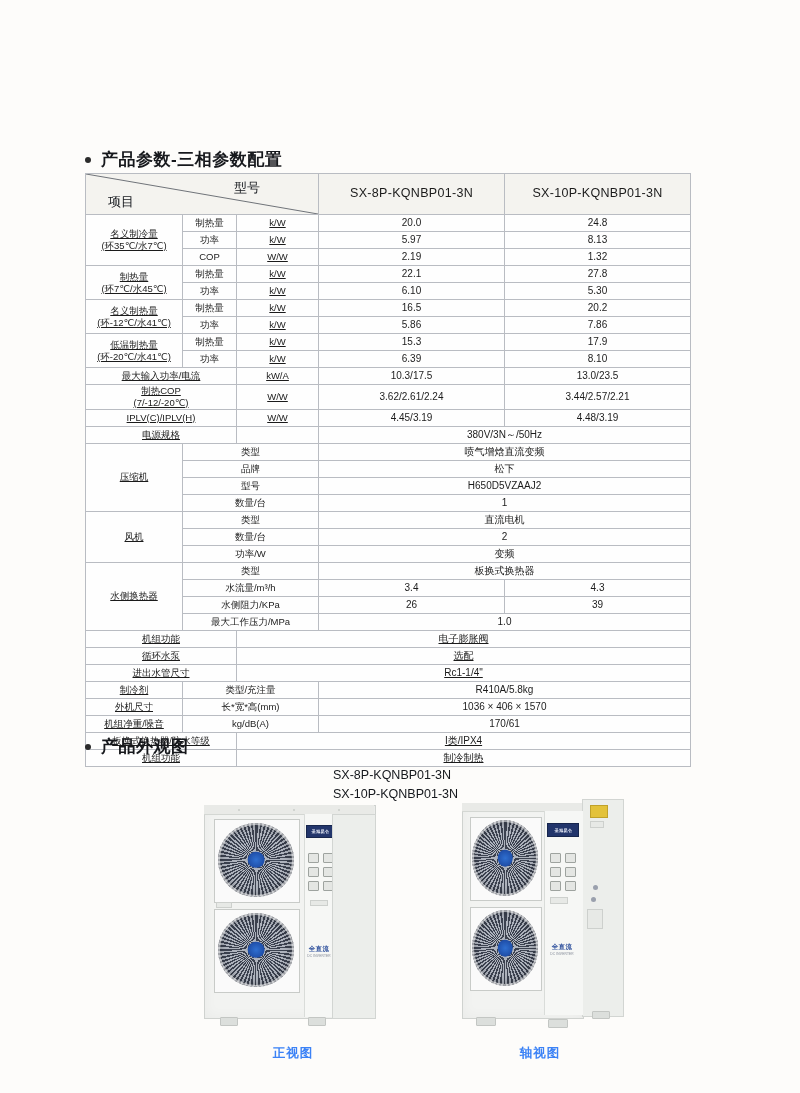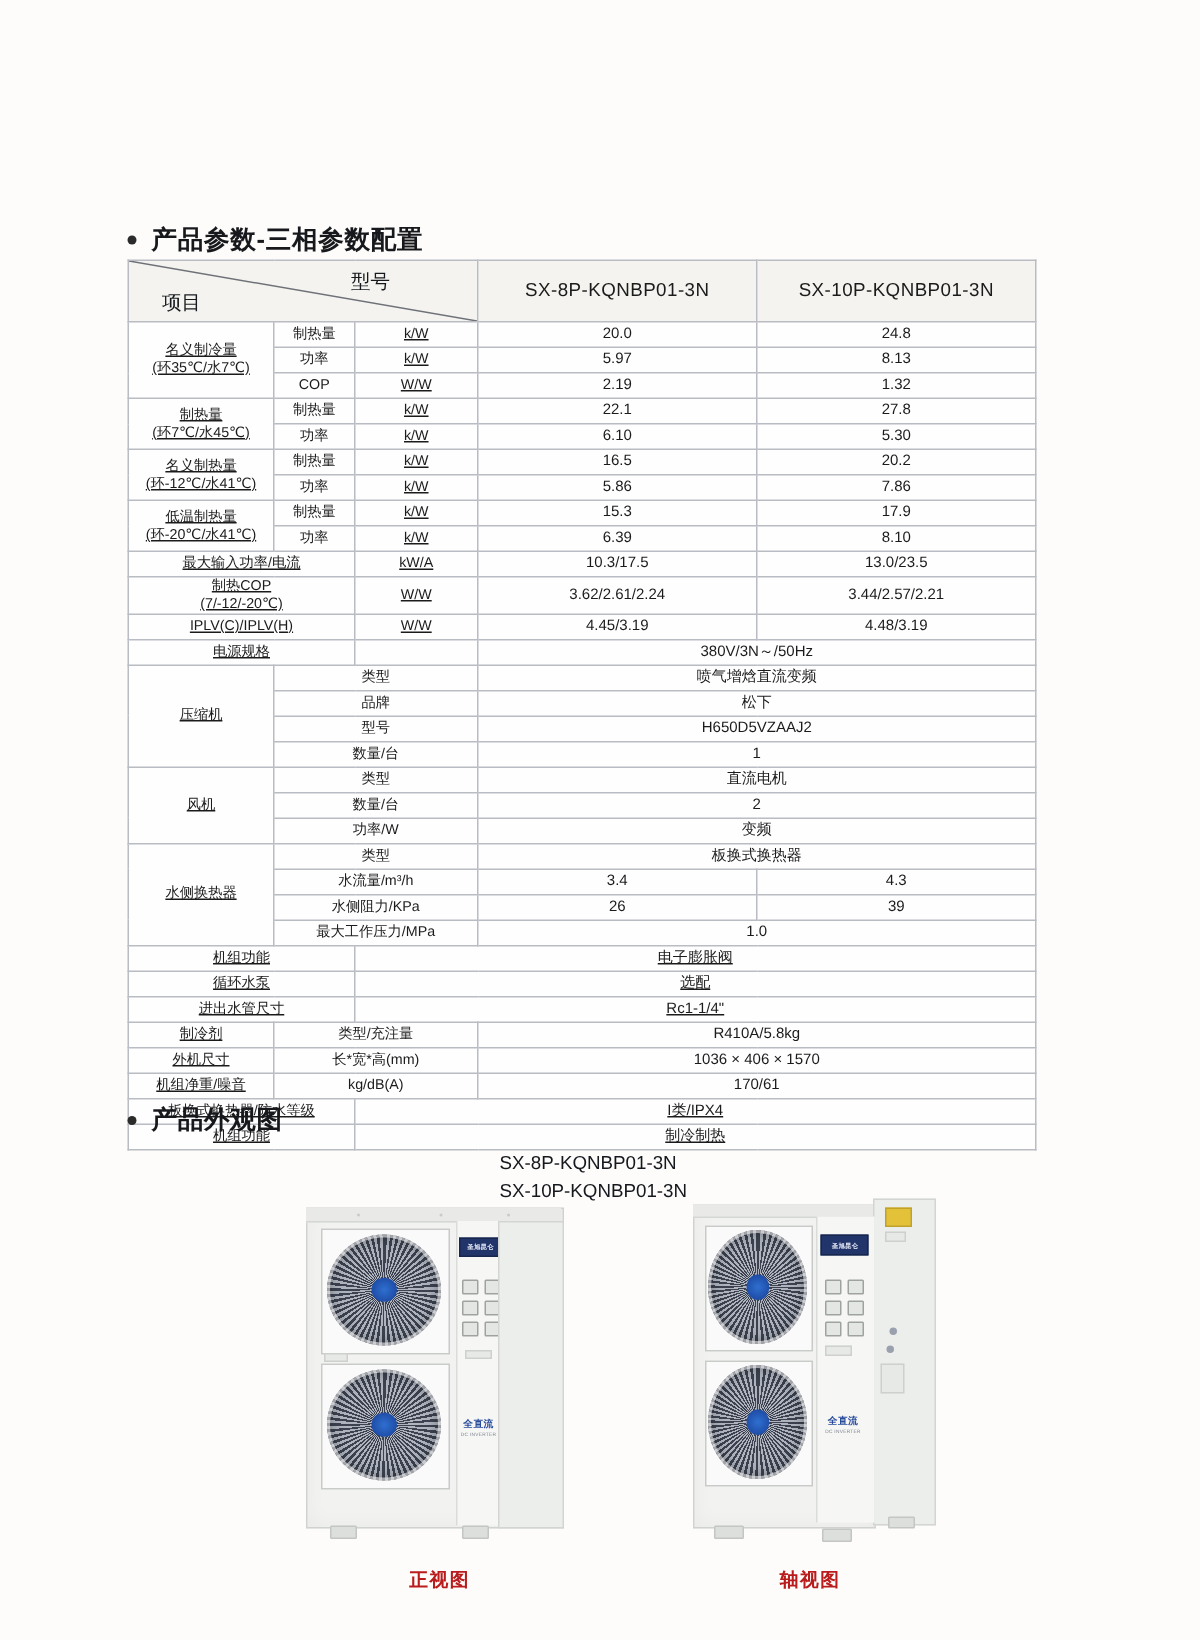--- a/index.html
+++ b/index.html
@@ -85,21 +85,21 @@
   }
   .modelhdr{font-size:12.5px;letter-spacing:.3px;}
 
   
   .model-list{position:absolute;left:333px;top:766px;font-size:12.5px;line-height:1.55;color:#15181d;}
 
   .views{position:absolute;left:0;top:795px;width:800px;height:280px;}
   .view{position:absolute;}
   .cap{
     position:absolute;width:100%;text-align:center;
-    font-size:12.5px;font-weight:bold;color:#b91c1c;letter-spacing:1px;
+    font-size:12.5px;font-weight:bold;color:#3b82f6;letter-spacing:1px;
   }
 
   
   .unit-box{position:relative;}
   .body{
     position:absolute;background:#f2f3f1;
     border:1px solid #cfd2cf;
     box-shadow:inset 0 0 14px rgba(0,0,0,.04);
   }
   .top-strip{position:absolute;background:#e9eae7;border-bottom:1px solid #d4d7d3;}

